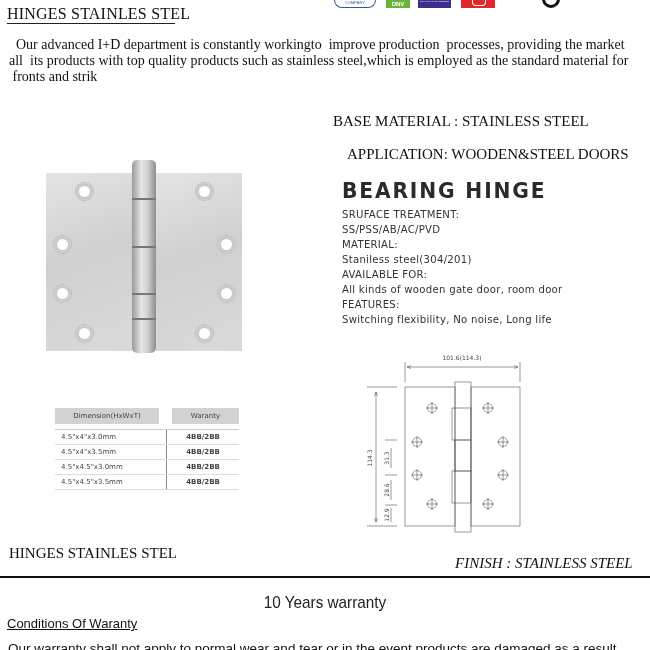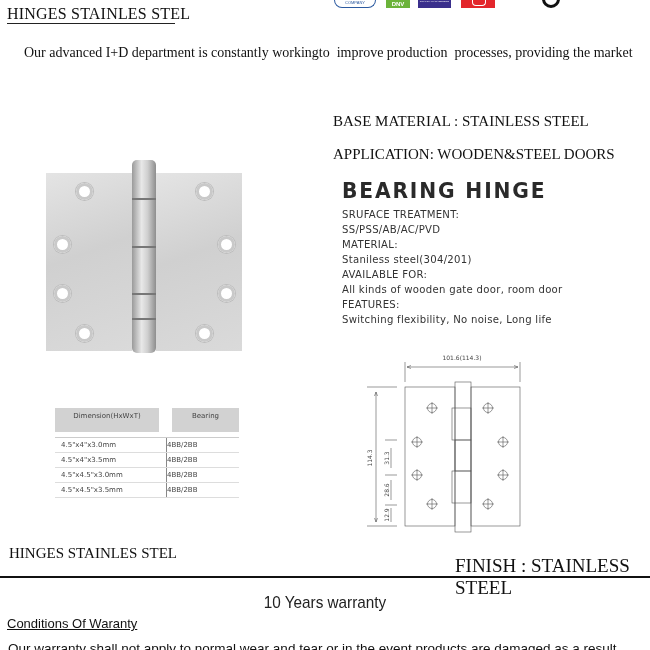--- a/index.html
+++ b/index.html
@@ -14,59 +14,59 @@
   .logo { top:0; height:8px; }
   #logo-circle { left:334px; width:42px; height:8px; border:1.5px solid #2c5aa0; border-top:none; border-radius:0 0 22px 22px; box-sizing:border-box; font-size:4px; color:#2c5aa0; text-align:center; line-height:6px; font-family:"Liberation Sans",sans-serif;}
   #logo-dnv { left:386px; width:24px; background:#6bb33a; color:#fff; font-size:6px; line-height:8px; text-align:center; font-weight:bold; font-family:"Liberation Sans",sans-serif;}
   #logo-quality { left:418px; width:33px; background:#3a2f8c; color:#fff; font-size:2.5px; line-height:4px; text-align:center; font-family:"Liberation Sans",sans-serif;}
   #logo-red { left:461px; width:34px; background:#e3262b; }
   #logo-red span { position:absolute; left:11px; top:0; width:12px; height:5px; border:1.5px solid #fff; border-top:none; border-radius:0 0 4px 4px; }
   #logo-ring { left:542px; top:-10px; width:18px; height:18px; border:3px solid #111; border-radius:50%; box-sizing:border-box; }
 
   
   #intro { left:9px; top:37px; width:632px; font-size:14px; line-height:16px; }
-  #intro p { margin:8px; }
+  #intro p { margin:0; }
 
   
   .spec-line { left:333px; font-size:15px; }
   #spec-base { top:113px; }
-  #spec-app { top:146px; }
+  #spec-app { top:146px;margin-left:14px; }
 
   
   #hinge-photo { left:46px; top:157px; width:196px; height:196px; }
   .leaf { position:absolute; top:16px; width:86px; height:178px; background:linear-gradient(160deg,#e4e4e4 0%,#d0d0d0 45%,#dadada 100%); }
   #leaf-left { left:0; }
   #leaf-right { right:0; }
   .hole { position:absolute; width:17px; height:17px; border-radius:50%; background:#fff; box-shadow: inset 0 0 0 3px #c9c9c9, 0 0 0 1px #bdbdbd; }
   #knuckle { position:absolute; left:86px; top:3px; width:24px; height:193px; border-radius:5px; background:linear-gradient(90deg,#9a9a9a 0%,#e8e8e8 40%,#cfcfcf 65%,#8e8e8e 100%); }
   .kseg { position:absolute; left:0; width:24px; height:2px; background:#777; }
 
   
   #bh-title { left:342px; top:178px; font-size:22px; font-weight:bold; letter-spacing:2px; color:#2a2a2a; font-family:"DejaVu Sans",sans-serif; transform:scaleX(0.92); transform-origin:left; }
   #bh-lines { left:342px; top:207px; font-size:11px; line-height:15px; color:#333; font-family:"DejaVu Sans",sans-serif; transform:scaleX(0.92); transform-origin:left; }
   #bh-lines div { white-space:nowrap; letter-spacing:0.3px; }
 
   
   #dim-table { left:55px; top:408px; width:184px; font-family:"DejaVu Sans",sans-serif; font-size:7px; color:#444; }
-  #dim-table .hdr { display:flex; height:24px;gap:10px; }
+  #dim-table .hdr { display:flex; height:16px;gap:10px; }
   #dim-table .hdr div { background:#d2d2d2; line-height:16px; text-align:center; }
   #dim-table .hdr .c1 { width:110px; margin-right:3px; }
   #dim-table .hdr .c2 { width:71px; }
   #dim-table .rows { margin-top:5px; border-top:1px solid #ccc; }
   #dim-table .row { display:flex; height:14px; line-height:14px; border-bottom:1px solid #ddd; }
   #dim-table .row .c1 { width:112px; padding-left:6px; box-sizing:border-box; border-right:1px solid #888; }
-  #dim-table .row .c2 { flex:1; text-align:left; }
+  #dim-table .row .c2 { flex:1; text-align:center;font-weight:bold; }
 
   
   #drawing { left:355px; top:350px; width:180px; height:190px; }
   #drawing text { font-family:"DejaVu Sans",sans-serif; font-size:6px; fill:#444; }
 
   
   #bottom-title { left:9px; top:545px; font-size:15px; }
-  #finish { left:455px; top:555px; font-size:19px; }
+  #finish { left:455px; top:555px; font-size:15px;font-style:italic; }
   #hr-rule { left:0; top:576px; width:650px; height:2px; background:#111; }
 
   #warranty-years { left:0; width:650px; top:593px; text-align:center; font-size:17px; font-family:"Liberation Sans",sans-serif; color:#222; transform:scaleX(0.9); }
   #conditions { left:7px; top:616px; font-size:13px; font-family:"Liberation Sans",sans-serif; text-decoration:underline; color:#111; }
   #warranty-body { left:8px; top:641px; font-size:13.5px; font-family:"Liberation Sans",sans-serif; white-space:nowrap; color:#111; }
 </style>
 </head>
 <body>
 
 <div class="abs" id="top-title">HINGES STAINLES STEL</div>
@@ -75,20 +75,22 @@
 <div class="abs logo" id="logo-circle">COMPANY</div>
 <div class="abs logo" id="logo-dnv">DNV</div>
 <div class="abs logo" id="logo-quality">QUALITY MANAGEMENT</div>
 <div class="abs logo" id="logo-red">
     <span></span>
   </div>
 <div class="abs" id="logo-ring"></div>
 
 <div class="abs" id="intro">
   <p style="white-space:pre;">  Our advanced I+D department is constantly workingto  improve production  processes, providing the market</p>
+  <p style="white-space:pre;">all  its products with top quality products such as stainless steel,which is employed as the standard material for</p>
+  <p style="white-space:pre;"> fronts and strik</p>
 </div>
 
 <div class="abs spec-line" id="spec-base">BASE MATERIAL : STAINLESS STEEL</div>
 <div class="abs spec-line" id="spec-app">APPLICATION: WOODEN&amp;STEEL DOORS</div>
 
 <div class="abs" id="hinge-photo">
   <div class="leaf" id="leaf-left">
     <div class="hole" style="left:30px;top:10px;"></div>
     <div class="hole" style="left:8px;top:63px;"></div>
     <div class="hole" style="left:8px;top:112px;"></div>
@@ -116,21 +118,21 @@
   <div>Staniless steel(304/201)</div>
   <div>AVAILABLE FOR:</div>
   <div>All kinds of wooden gate door, room door</div>
   <div>FEATURES:</div>
   <div>Switching flexibility, No noise, Long life</div>
 </div>
 
 <div class="abs" id="dim-table">
   <div class="hdr">
     <div class="c1">Dimension(HxWxT)</div>
-    <div class="c2">Bearing</div>
+    <div class="c2">Waranty</div>
   </div>
   <div class="rows">
     <div class="row">
       <div class="c1">4.5"x4"x3.0mm</div>
       <div class="c2">4BB/2BB</div>
     </div>
     <div class="row">
       <div class="c1">4.5"x4"x3.5mm</div>
       <div class="c2">4BB/2BB</div>
     </div>

